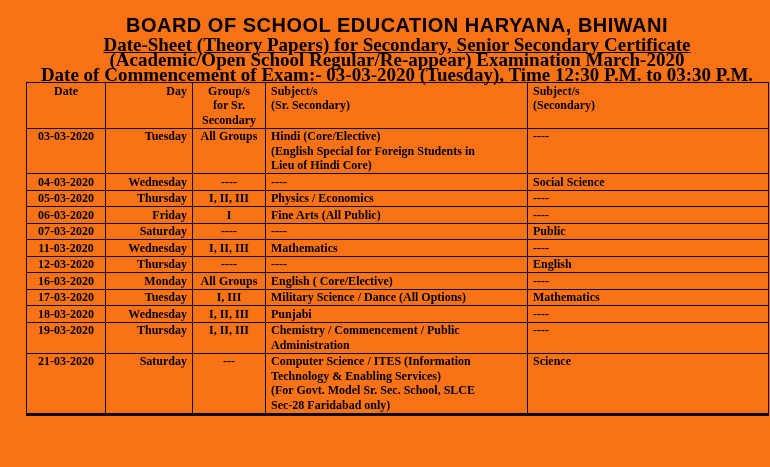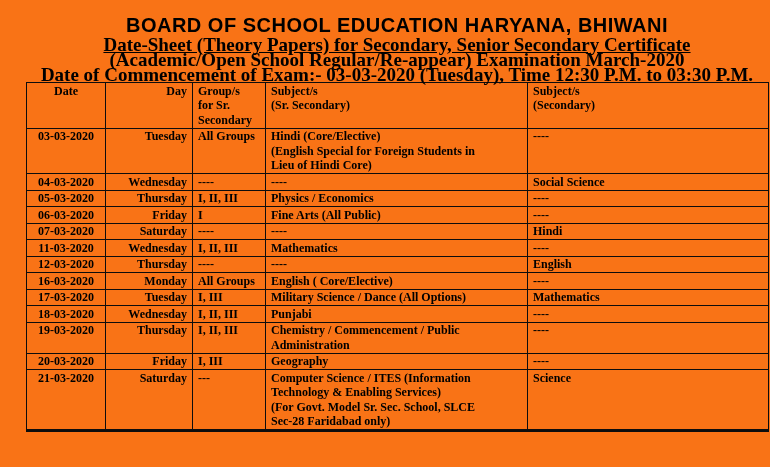--- a/index.html
+++ b/index.html
@@ -52,21 +52,21 @@
     font-weight: bold;
     font-size: 12px;
     line-height: 14.5px;
     padding: 0.5px 5px;
     white-space: pre-line;
     overflow: hidden;
   }
   table.datesheet { border-bottom: 3px solid #0d0d0d; }
   .c-date  { text-align: center; }
   .c-day   { text-align: right; }
-  .c-group { text-align: left; }
+  .c-group { text-align: center; }
   .c-subj  { text-align: left; }
 </style>
 </head>
 <body>
 
 <div class="page">
   <div class="doc-title">BOARD OF SCHOOL EDUCATION HARYANA, BHIWANI</div>
   <div class="doc-sub underline">Date-Sheet (Theory Papers) for Secondary, Senior Secondary Certificate</div>
   <div class="doc-sub">(Academic/Open School Regular/Re-appear) Examination March-2020</div>
   <div class="doc-sub">Date of Commencement of Exam:- 03-03-2020 (Tuesday), Time 12:30 P.M. to  03:30 P.M.</div>
@@ -121,21 +121,21 @@
           <td class="c-day">Friday</td>
           <td class="c-group">I</td>
           <td class="c-subj">Fine Arts (All Public)</td>
           <td class="c-subj">----</td>
         </tr>
         <tr>
           <td class="c-date">07-03-2020</td>
           <td class="c-day">Saturday</td>
           <td class="c-group">----</td>
           <td class="c-subj">----</td>
-          <td class="c-subj">Hindi</td>
+          <td class="c-subj">Public</td>
         </tr>
         <tr>
           <td class="c-date">11-03-2020</td>
           <td class="c-day">Wednesday</td>
           <td class="c-group">I, II, III</td>
           <td class="c-subj">Mathematics</td>
           <td class="c-subj">----</td>
         </tr>
         <tr>
           <td class="c-date">12-03-2020</td>
@@ -167,27 +167,20 @@
         </tr>
         <tr>
           <td class="c-date">19-03-2020</td>
           <td class="c-day">Thursday</td>
           <td class="c-group">I, II, III</td>
           <td class="c-subj">Chemistry / Commencement / Public
 Administration</td>
           <td class="c-subj">----</td>
         </tr>
         <tr>
-          <td class="c-date">20-03-2020</td>
-          <td class="c-day">Friday</td>
-          <td class="c-group">I, III</td>
-          <td class="c-subj">Geography</td>
-          <td class="c-subj">----</td>
-        </tr>
-        <tr>
           <td class="c-date">21-03-2020</td>
           <td class="c-day">Saturday</td>
           <td class="c-group">---</td>
           <td class="c-subj">Computer Science / ITES (Information
 Technology &amp; Enabling Services)
 (For Govt. Model Sr. Sec. School, SLCE
 Sec-28 Faridabad only)</td>
           <td class="c-subj">Science</td>
         </tr>
       </tbody>

